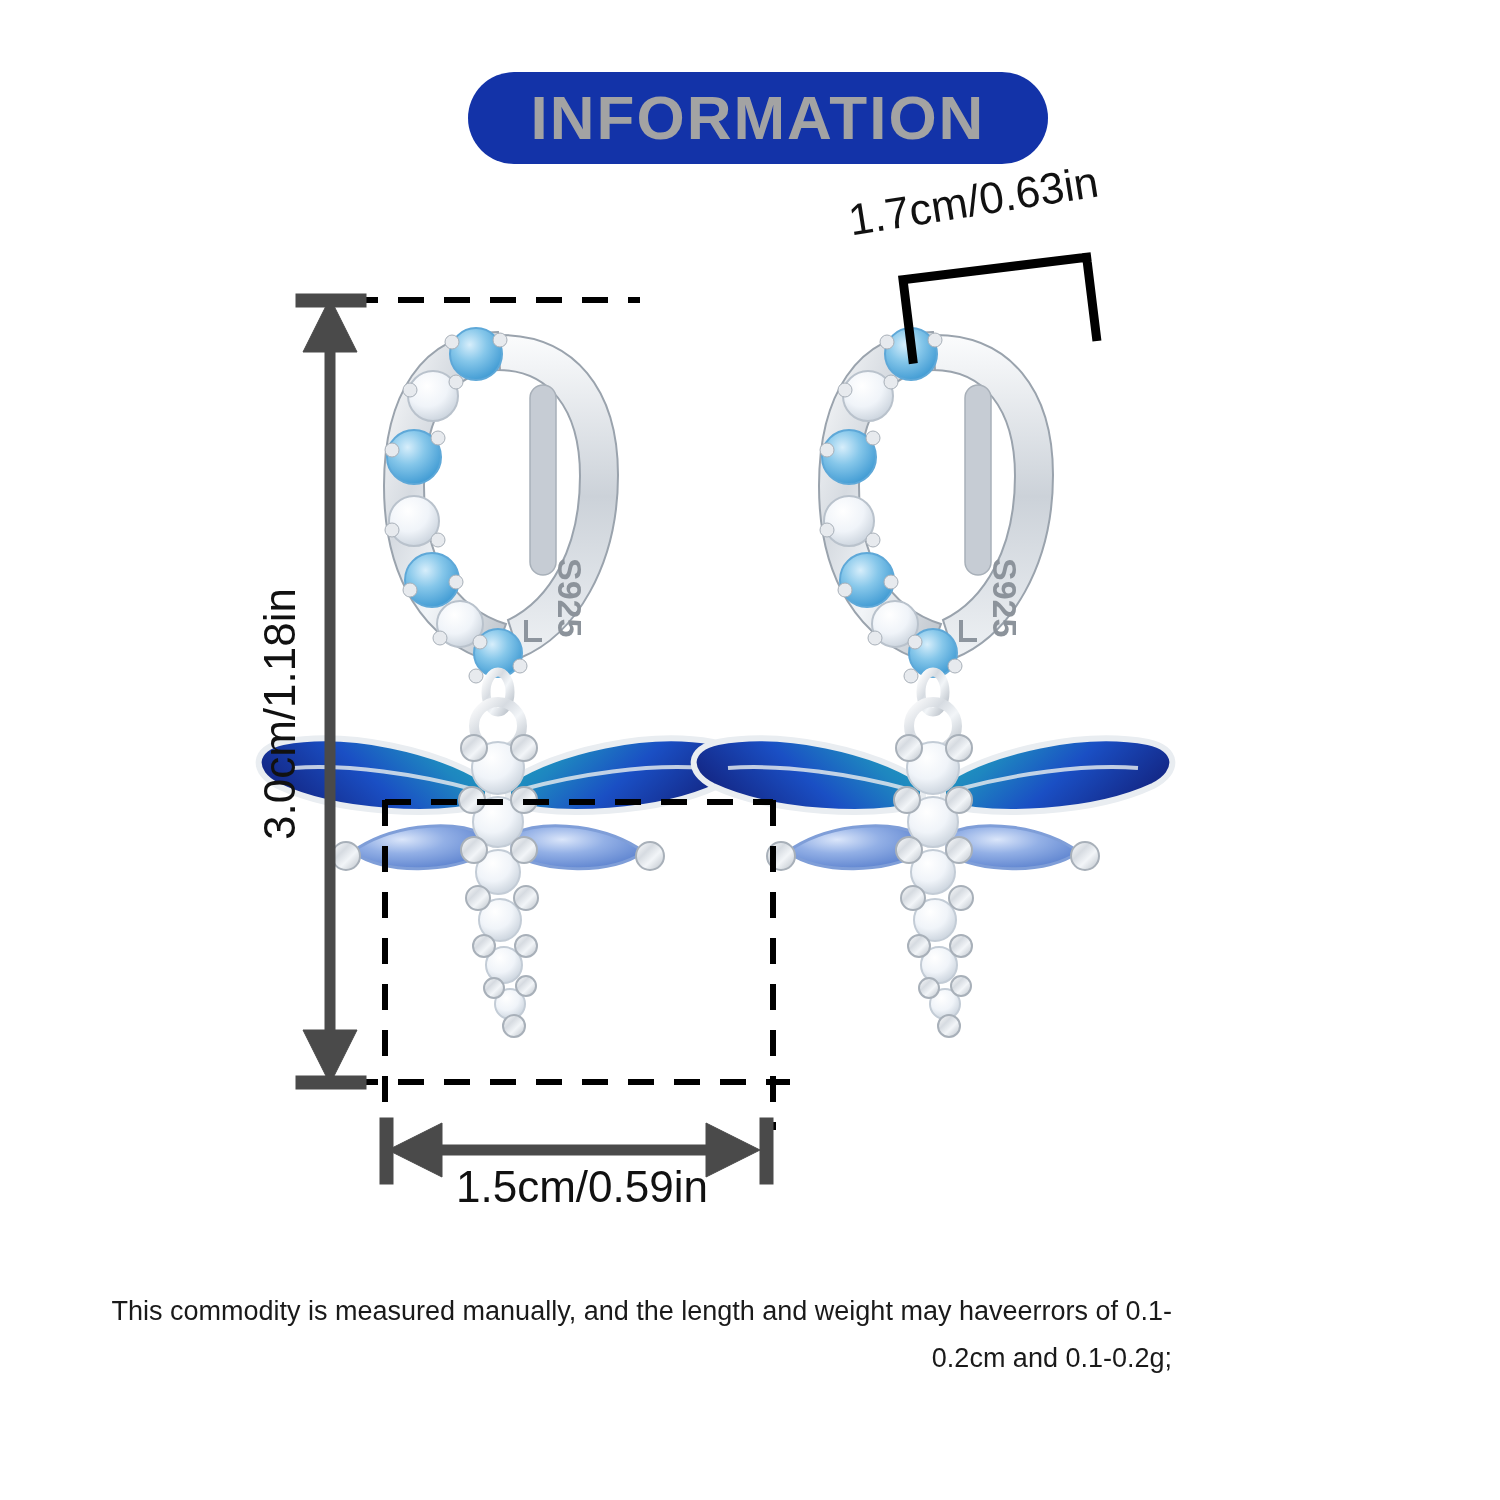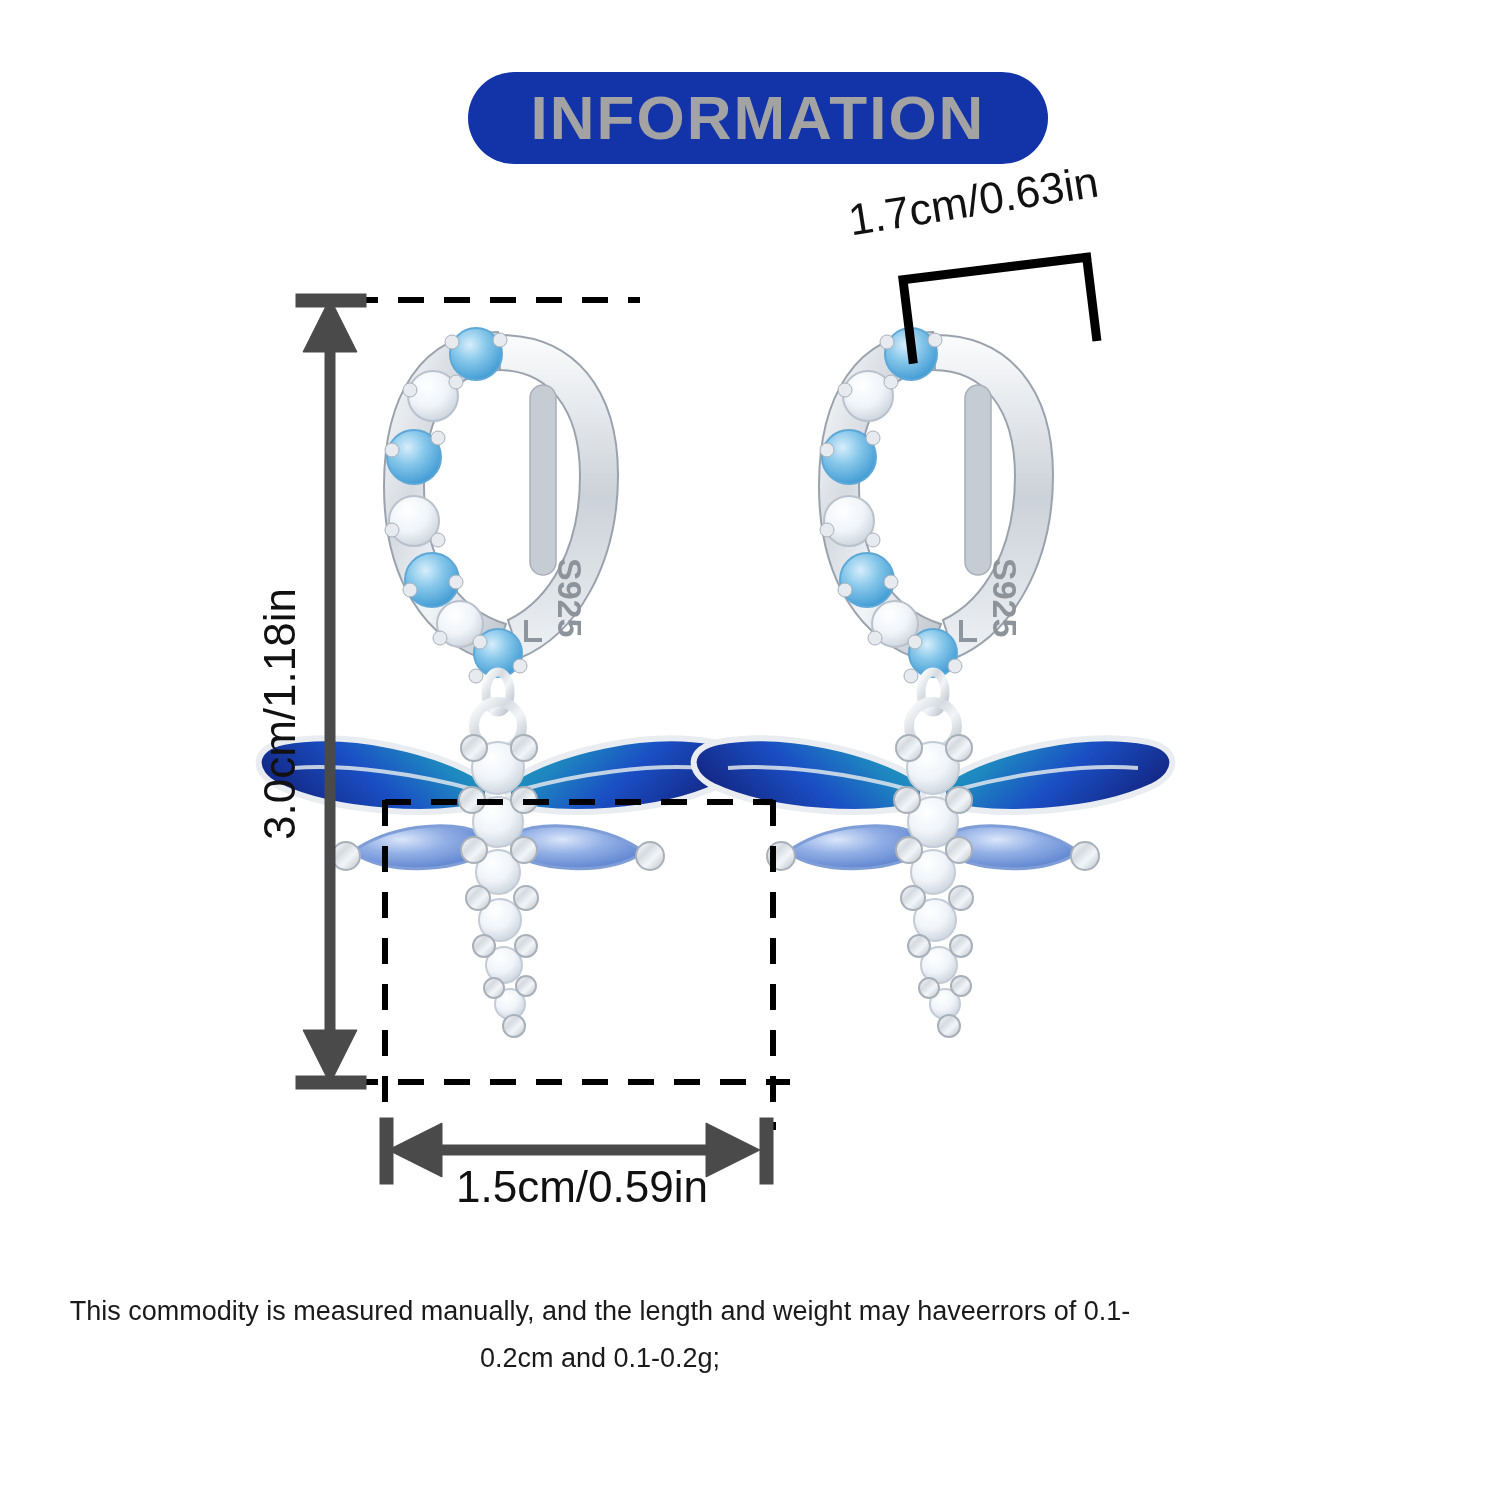--- a/index.html
+++ b/index.html
@@ -52,24 +52,25 @@
   }
 
   
   .gfx { position: absolute; left: 0; top: 0; width: 1500px; height: 1500px; pointer-events: none; }
 
   
   .disclaimer {
     position: absolute;
     left: 0; top: 1288px;
     width: 1200px;
-    text-align: center;
+    text-align: right;
     color: #1a1a1a;
     font-size: 27px;
     line-height: 1.75;
+    padding-left: 32px;
   }
   .disclaimer div { padding: 0 60px; }
 </style>
 </head>
 <body>
 
 <div class="stage">
 
   <div class="badge">
     <span class="badge-text">INFORMATION</span>

